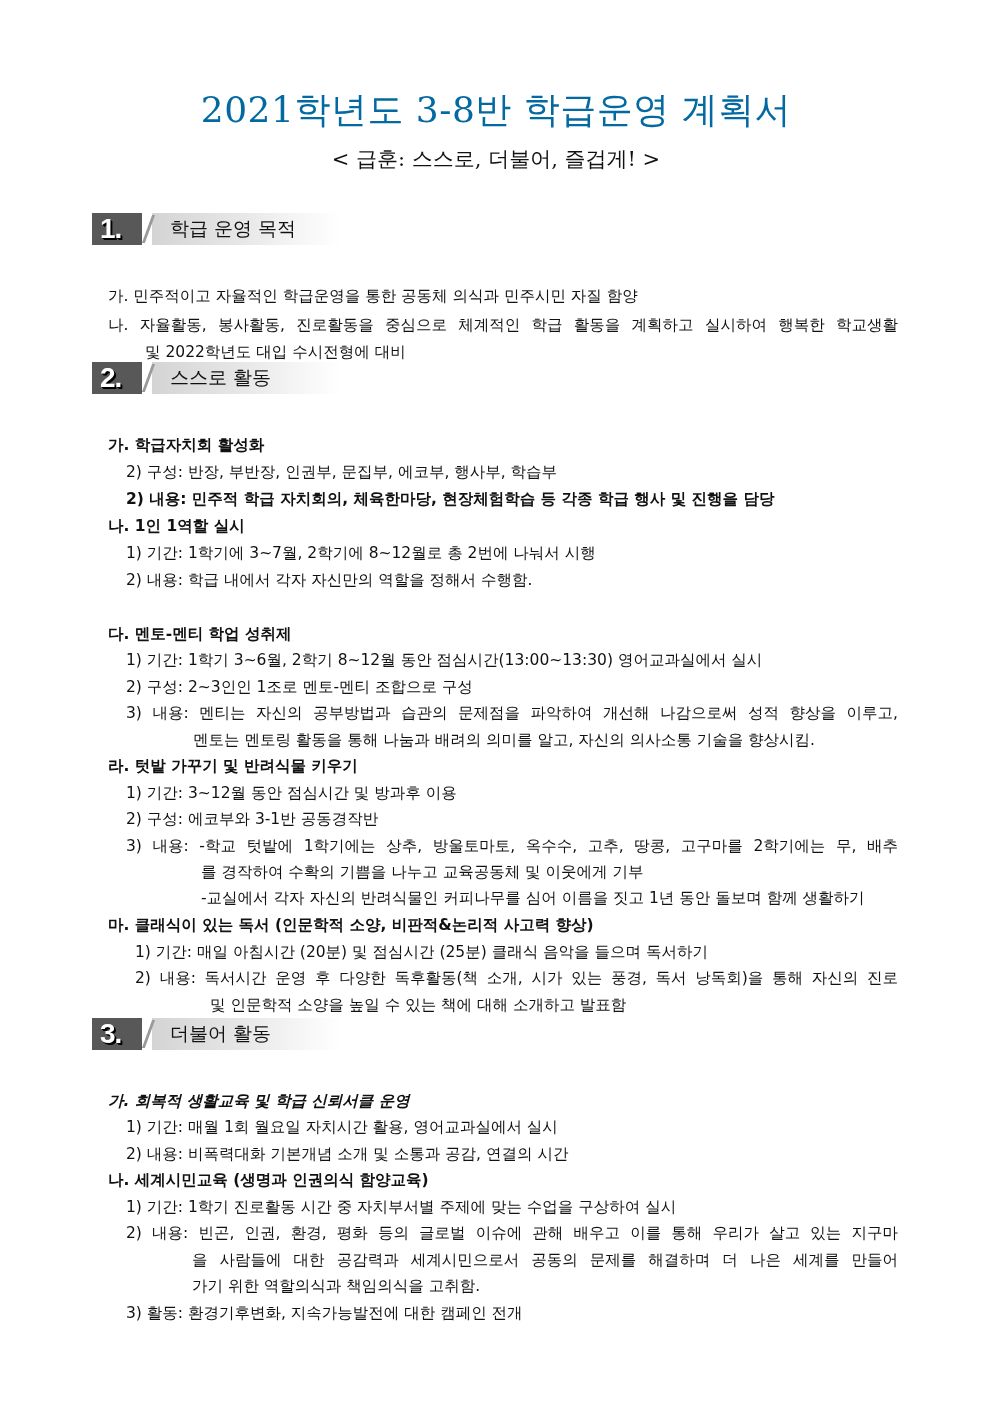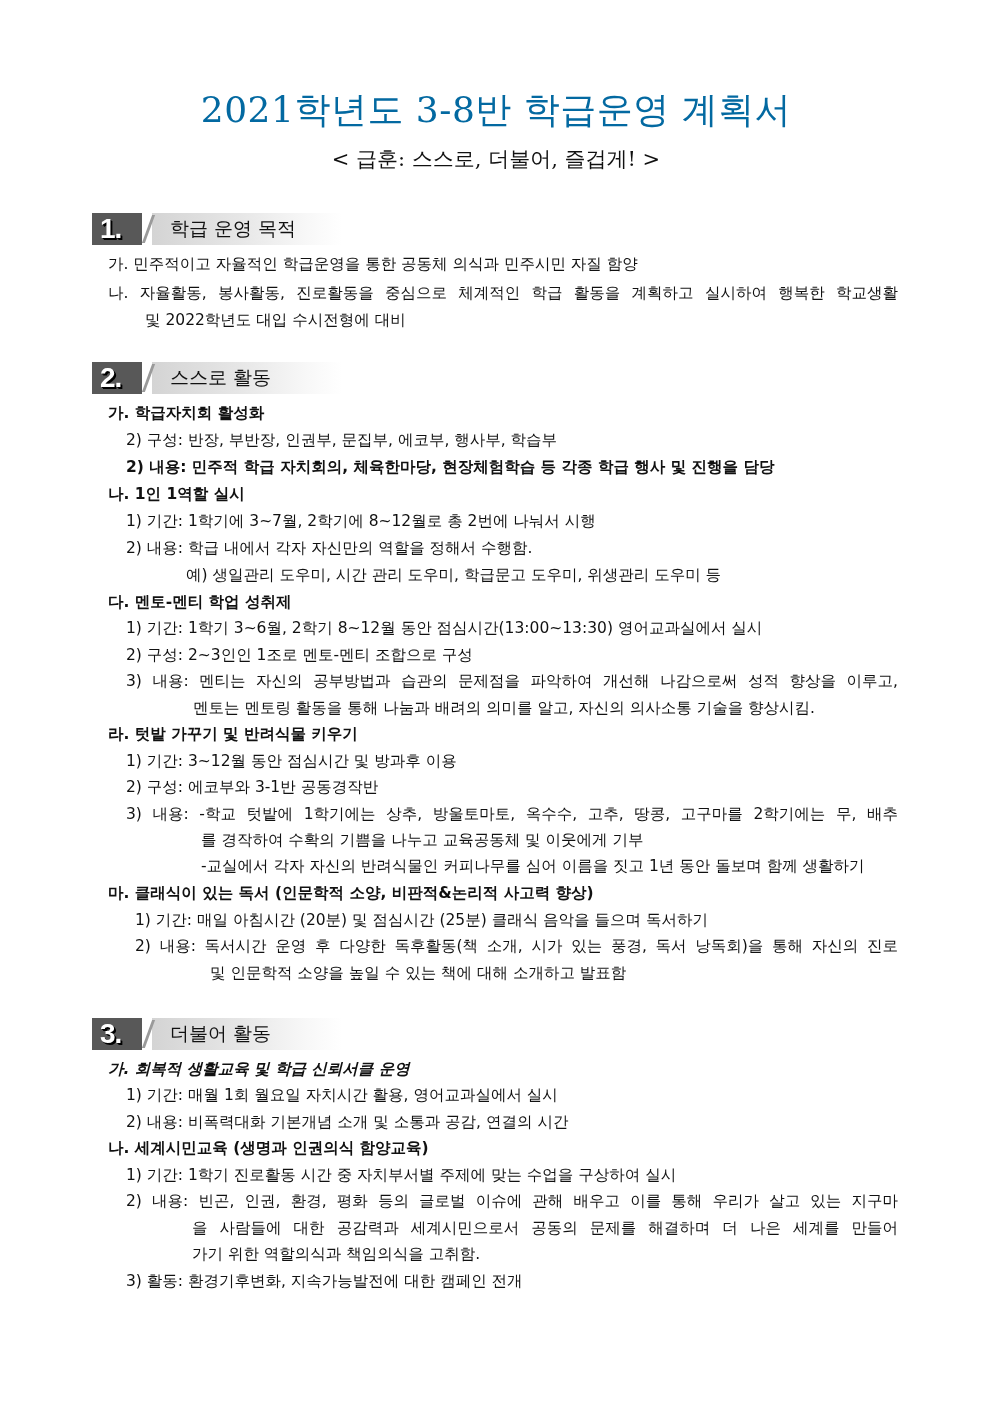--- a/index.html
+++ b/index.html
@@ -38,21 +38,21 @@
     background: #9a9a9a; transform: skewX(-20deg);
   }
   .header-bar {
     flex: 1; margin-left: 10px;
     background: linear-gradient(to right, #d4d4d4 0%, #e6e6e6 45%, #f7f7f7 80%, #ffffff 100%);
     display: flex; align-items: center; padding-left: 18px;
     font-size: 19px; color: #111;
   }
   .line {
     position: absolute; font-size: 15.5px; line-height: 22px; white-space: nowrap;
-    font-family: "DejaVu Sans", "Liberation Sans", sans-serif; color: #111;
+    font-family: "DejaVu Sans", "Liberation Sans", sans-serif; color: #111; margin-top: 32px;
   }
   .sub { font-weight: bold; }
   .justify { text-align: justify; text-align-last: justify; }
 </style>
 </head>
 <body>
 
 <div class="page">
 
   <div class="title">2021학년도 3-8반 학급운영 계획서</div>
@@ -77,21 +77,20 @@
     <div class="header-bar">스스로 활동</div>
   </div>
 
   <div class="line sub" style="left:108px; top:402px;">가. 학급자치회 활성화</div>
   <div class="line" style="left:126px; top:429px;">2) 구성: 반장, 부반장, 인권부, 문집부, 에코부, 행사부, 학습부</div>
   <div class="line" style="left:126px; top:456px;font-weight:bold;">2) 내용: 민주적 학급 자치회의, 체육한마당, 현장체험학습 등 각종 학급 행사 및 진행을 담당</div>
 
   <div class="line sub" style="left:108px; top:483px;">나. 1인 1역할 실시</div>
   <div class="line" style="left:126px; top:510px;">1) 기간: 1학기에 3~7월, 2학기에 8~12월로 총 2번에 나눠서 시행</div>
   <div class="line" style="left:126px; top:537px;">2) 내용: 학급 내에서 각자 자신만의 역할을 정해서 수행함.</div>
-  <div class="line" style="left:186px; top:564px;">예) 생일관리 도우미, 시간 관리 도우미, 학급문고 도우미, 위생관리 도우미 등</div>
 
   <div class="line sub" style="left:108px; top:591px;">다. 멘토-멘티 학업 성취제</div>
   <div class="line" style="left:126px; top:617px;">1) 기간: 1학기 3~6월, 2학기 8~12월 동안 점심시간(13:00~13:30) 영어교과실에서 실시</div>
   <div class="line" style="left:126px; top:644px;">2) 구성: 2~3인인 1조로 멘토-멘티 조합으로 구성</div>
   <div class="line justify" style="left:126px; top:670px; width:772px;">3) 내용: 멘티는 자신의 공부방법과 습관의 문제점을 파악하여 개선해 나감으로써 성적 향상을 이루고,</div>
   <div class="line" style="left:193px; top:697px;">멘토는 멘토링 활동을 통해 나눔과 배려의 의미를 알고, 자신의 의사소통 기술을 향상시킴.</div>
 
   <div class="line sub" style="left:108px; top:723px;">라. 텃밭 가꾸기 및 반려식물 키우기</div>
   <div class="line" style="left:126px; top:750px;">1) 기간: 3~12월 동안 점심시간 및 방과후 이용</div>
   <div class="line" style="left:126px; top:776px;">2) 구성: 에코부와 3-1반 공동경작반</div>

